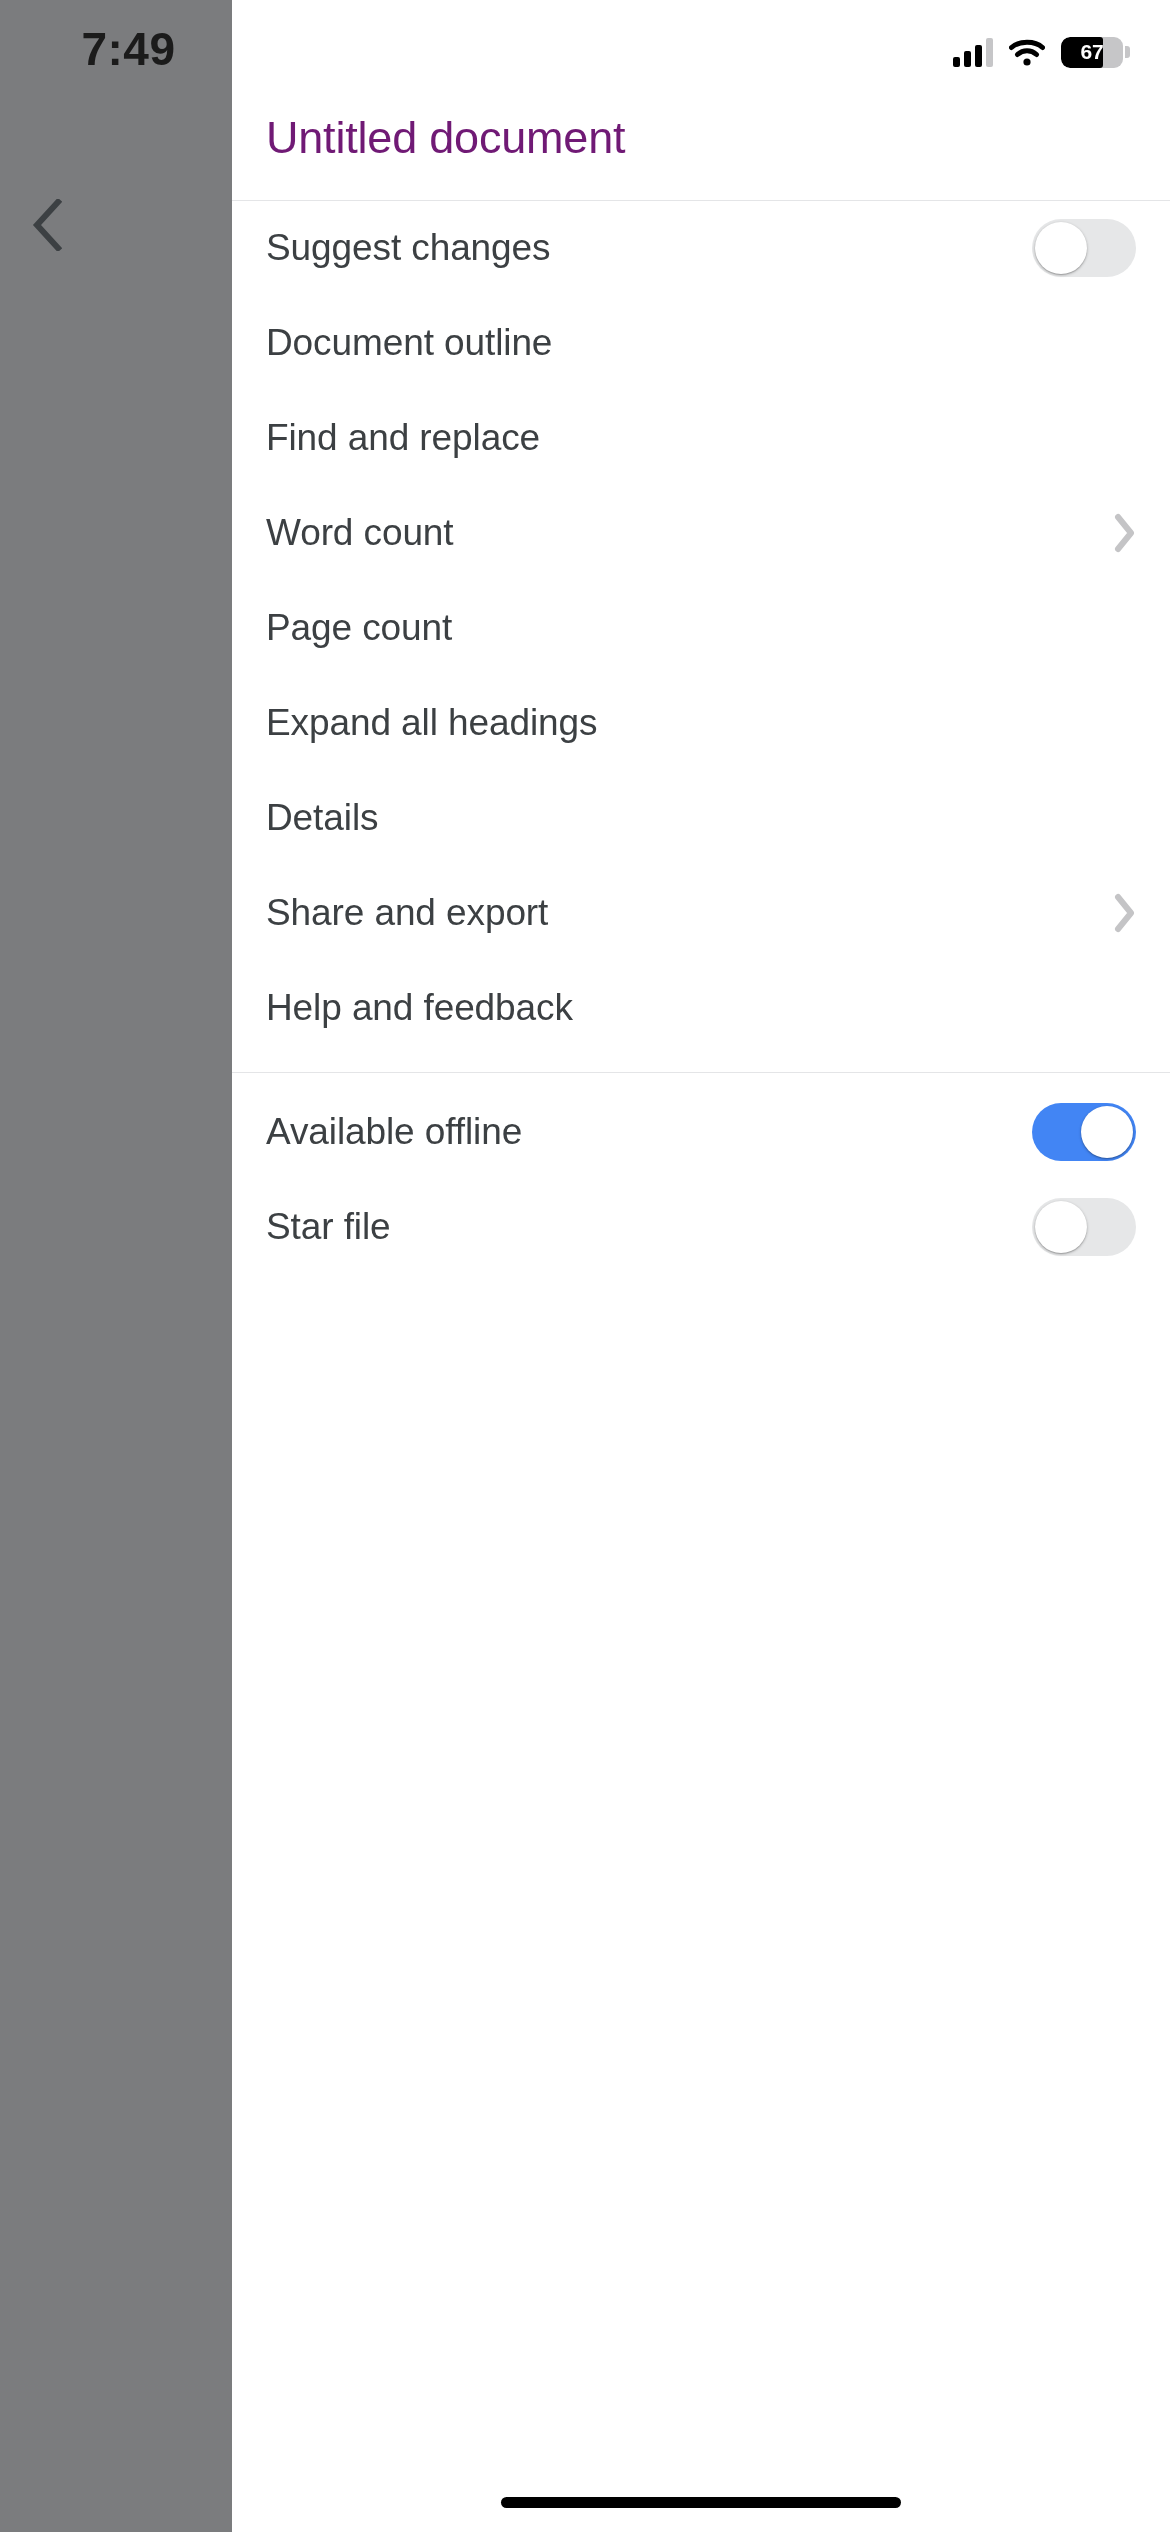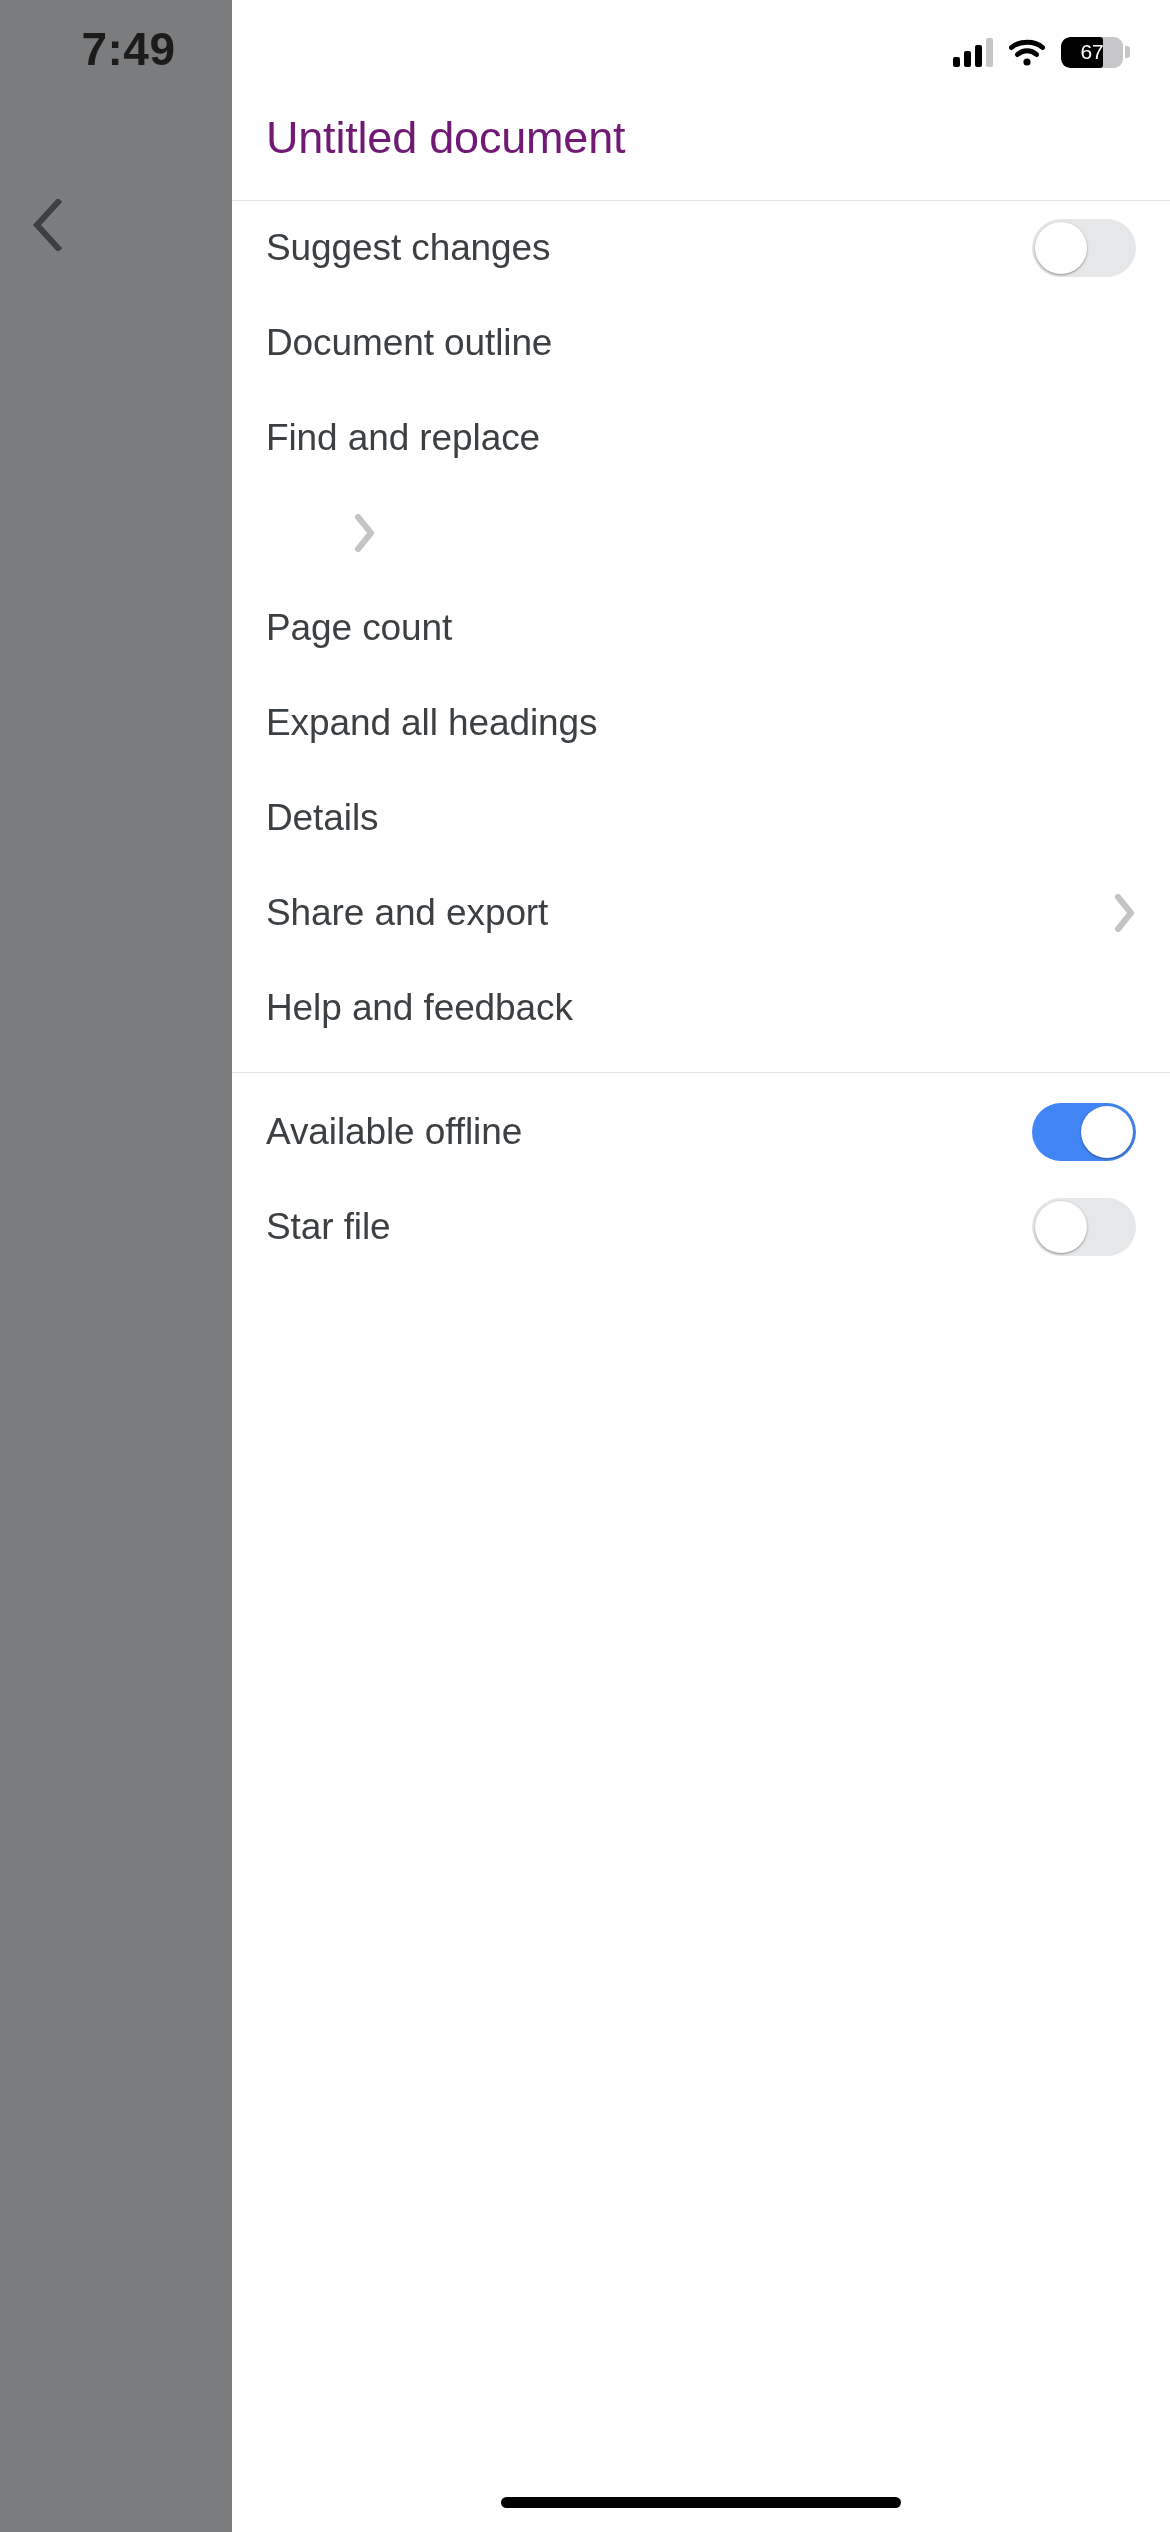--- a/index.html
+++ b/index.html
@@ -71,21 +71,21 @@
   }
   .battery .fill {
     position:absolute; left:0; top:0; bottom:0;
     width:67%;
     background:#000;
     border-radius:9px 3px 3px 9px;
   }
   .battery .pct {
     position:absolute; left:0; right:0; top:0; bottom:0;
     display:flex; align-items:center; justify-content:center;
-    font-size:21px; font-weight:400; color:#ffffff;
+    font-size:21px; font-weight:700; color:#ffffff;
     letter-spacing:-0.3px;
   }
   .battery-cap {
     width:5px; height:12px;
     background:#c6c6c8;
     border-radius:0 3px 3px 0;
     margin-left:2px;
   }
   .battery-wrap { display:flex; align-items:center; }
 
@@ -243,20 +243,21 @@
         <span class="menu-label">Document outline</span>
         <span class="menu-trailing"></span>
       </div>
 
       <div class="menu-item">
         <span class="menu-label">Find and replace</span>
         <span class="menu-trailing"></span>
       </div>
 
       <div class="menu-item">
+        <span class="menu-label">Word count</span>
         <span class="menu-trailing">
           <span>
             <svg class="chevron-right" width="22" height="40" viewBox="0 0 22 40" fill="none">
               <path d="M4 4 L17 20 L4 36" stroke="#c4c4c6" stroke-width="6" stroke-linecap="round" stroke-linejoin="round" fill="none"></path>
             </svg>
           </span>
         </span>
       </div>
 
       <div class="menu-item">

